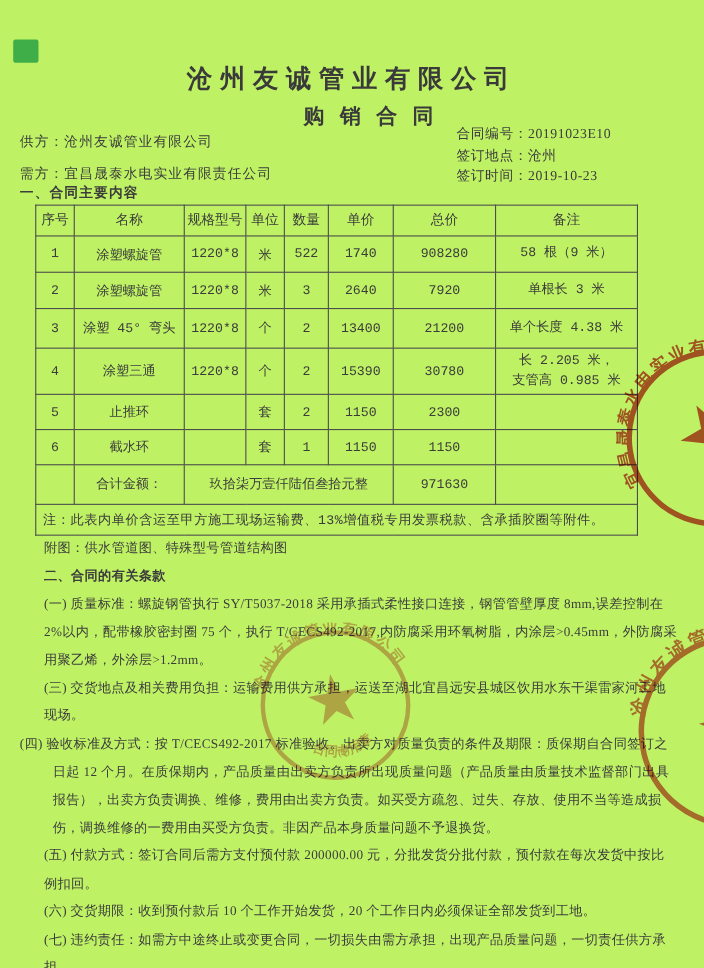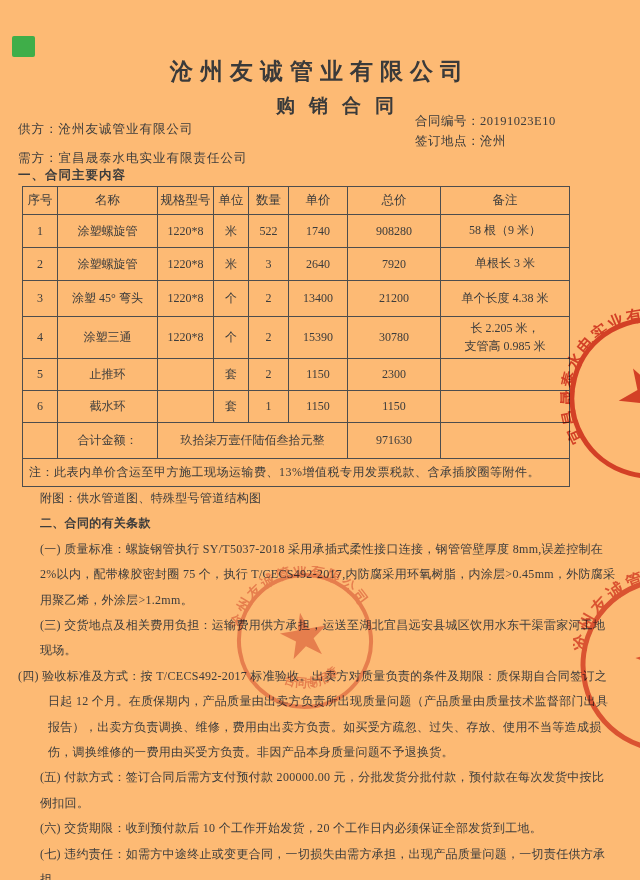--- a/index.html
+++ b/index.html
@@ -1,33 +1,33 @@
 <!DOCTYPE html>
 <html><head>
 <meta charset="utf-8">
 <style>
   html,body{margin:0;padding:0;background:#e8e8e8;}
   .page{
     position:relative; width:640px; height:880px; overflow:hidden;
-    background:#fdba74; color:#3c3c3c;
+    background:#bef264; color:#3c3c3c;
     font-family:"Liberation Serif","DejaVu Serif",serif;
   }
   .abs{position:absolute;}
   .green-mark{left:12px; top:36px; width:23px; height:21px; background:#3fae49; border-radius:2px;}
   .company-title{top:56px; left:0; width:100%; text-align:center; font-size:23px; letter-spacing:7px; font-weight:600; color:#3a3a3a;}
   .doc-title{top:93px; left:0; width:100%; text-align:center; font-size:19px; letter-spacing:14px; font-weight:600; color:#3a3a3a;padding-left:22px;}
   .party{left:18px; font-size:12.5px; letter-spacing:1px;}
   .party.supplier{top:121px;}
   .party.buyer{top:150px;}
   .meta{top:112px; left:415px; font-size:12.5px; line-height:19.5px; letter-spacing:0.5px;}
   .meta .row{white-space:nowrap;}
   .s1-heading{top:167px; left:18px; font-size:12.5px; font-weight:600; letter-spacing:1px;}
   table.items{
-    top:186px; left:22px; width:547px; border-collapse:collapse; table-layout:fixed;
-    font-size:12px; color:#3c3c3c;
+    top:186px; left:32px; width:547px; border-collapse:collapse; table-layout:fixed;
+    font-size:12px; color:#3c3c3c;font-family:Liberation Mono, monospace;
   }
   table.items td{border:1px solid #4d4d4d; text-align:center; padding:1px 2px; overflow:hidden;}
   table.items tr.head td{font-size:12.5px;}
   table.items td.remark{white-space:pre-line; line-height:1.45;}
   table.items td.notecell{text-align:left; padding:4px 6px 4px 6px; font-size:12px; letter-spacing:0.5px;margin-top:12px;}
   .content{top:486px; left:18px; width:598px; font-size:12px; line-height:25.4px; letter-spacing:0.3px; z-index:1;}
   .content p{margin:0;padding-left:22px;}
   .s2-heading{font-weight:700;}
   .clause.hang{padding-left:30px; text-indent:-30px;}
   .seal{position:absolute; z-index:5; pointer-events:none; mix-blend-mode:multiply;}
@@ -52,20 +52,21 @@
 
   <div class="abs company-title">沧州友诚管业有限公司</div>
   <div class="abs doc-title">购销合同</div>
 
   <div class="abs party buyer"><span>需方：</span><span>宜昌晟泰水电实业有限责任公司</span></div>
   <div class="abs party supplier"><span>供方：</span><span>沧州友诚管业有限公司</span></div>
 
   <div class="abs meta">
     <div class="row"><span>合同编号：</span><span>20191023E10</span></div>
     <div class="row"><span>签订地点：</span><span>沧州</span></div>
+    <div class="row"><span>签订时间：</span><span>2019-10-23</span></div>
   </div>
 
   <div class="abs s1-heading">一、合同主要内容</div>
 
   <table class="abs items">
     <colgroup>
       <col style="width:35px">
         <col style="width:100px">
         <col style="width:56px">
         <col style="width:35px">

